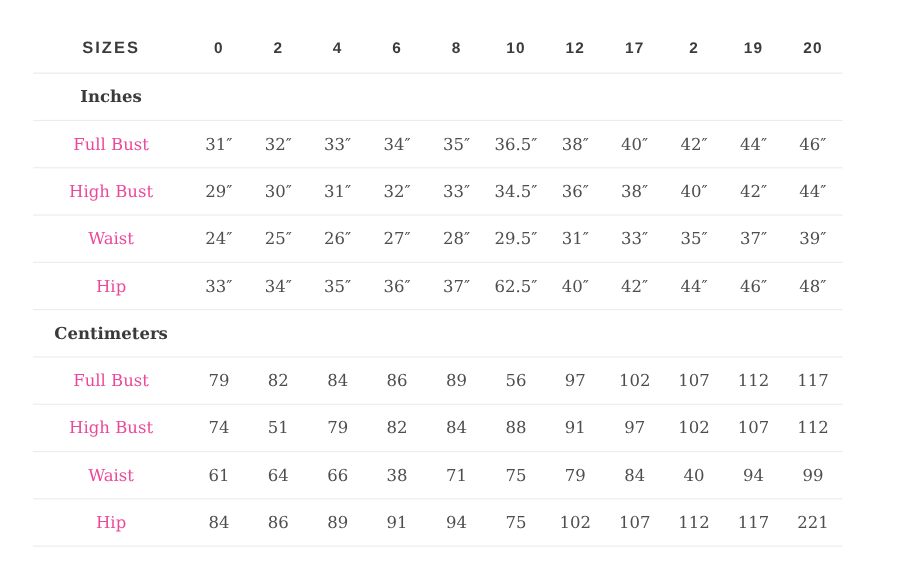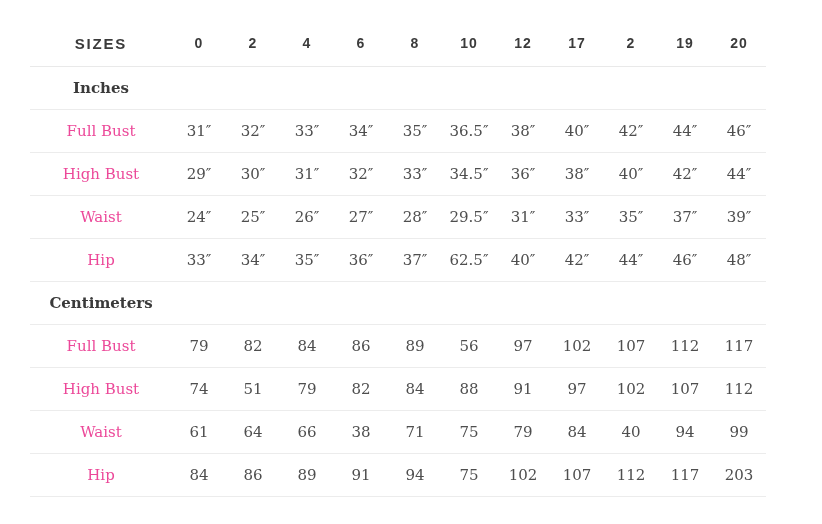--- a/index.html
+++ b/index.html
@@ -181,15 +181,15 @@
       <div class="cell value">84</div>
       <div class="cell value">86</div>
       <div class="cell value">89</div>
       <div class="cell value">91</div>
       <div class="cell value">94</div>
       <div class="cell value">75</div>
       <div class="cell value">102</div>
       <div class="cell value">107</div>
       <div class="cell value">112</div>
       <div class="cell value">117</div>
-      <div class="cell value">203</div>
+      <div class="cell value">221</div>
     </div>
   </div>
 
 </body></html>

